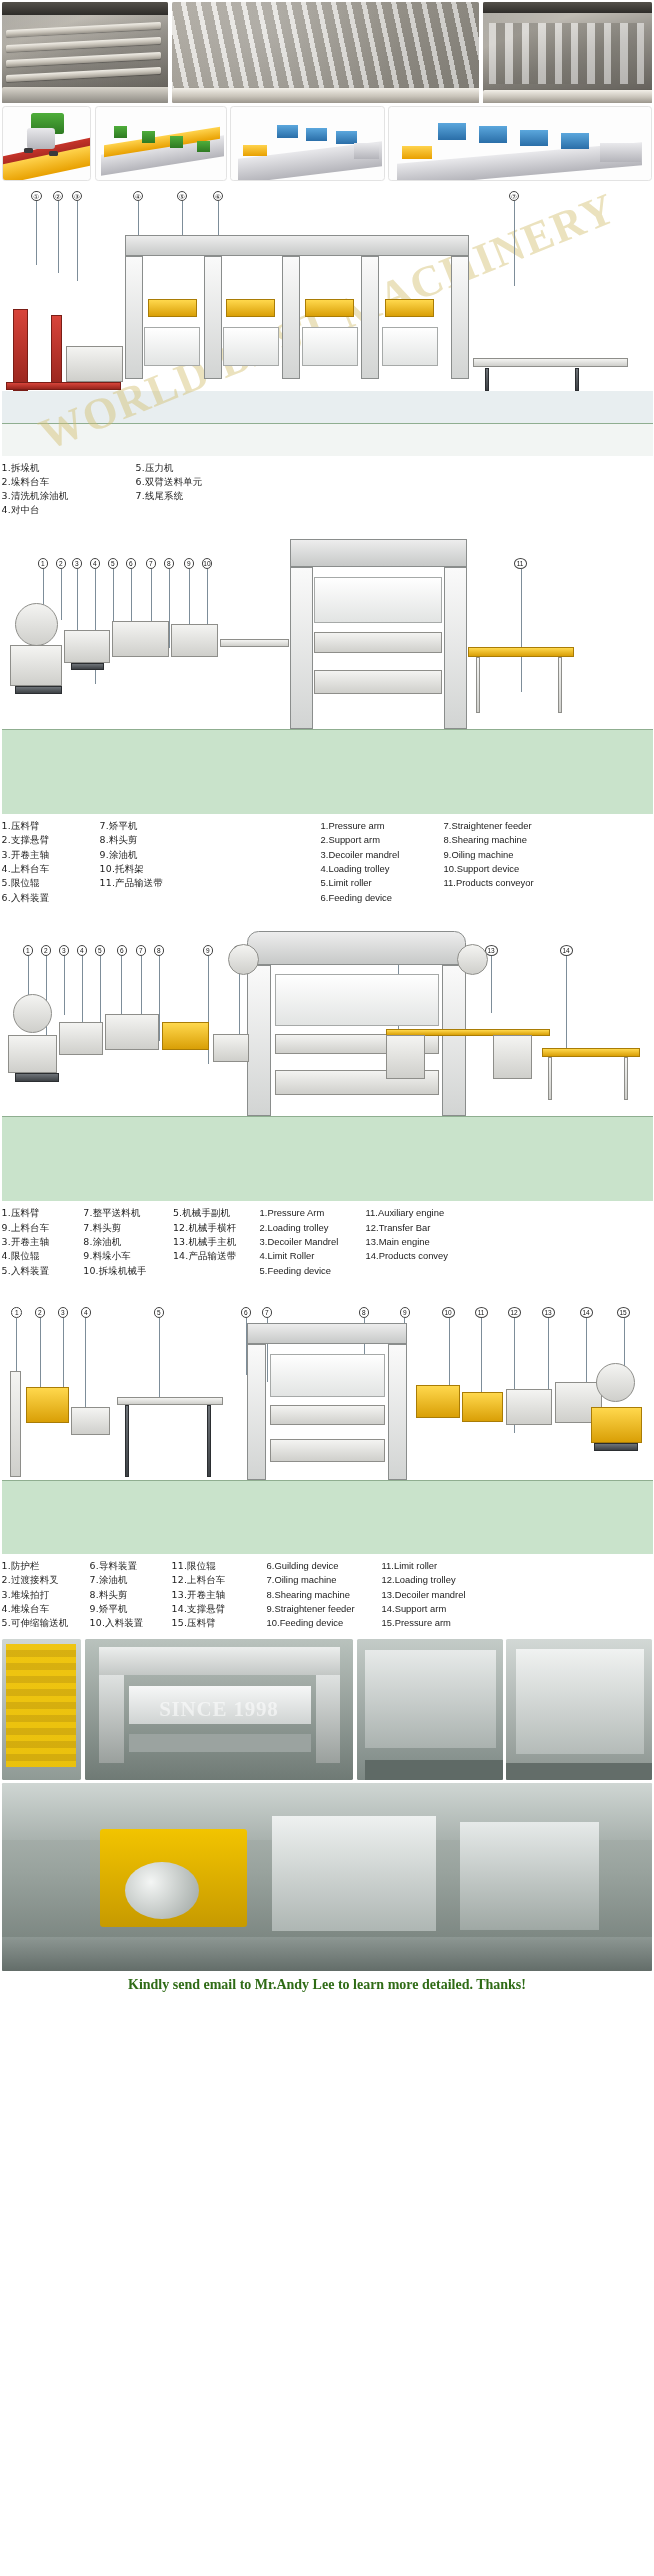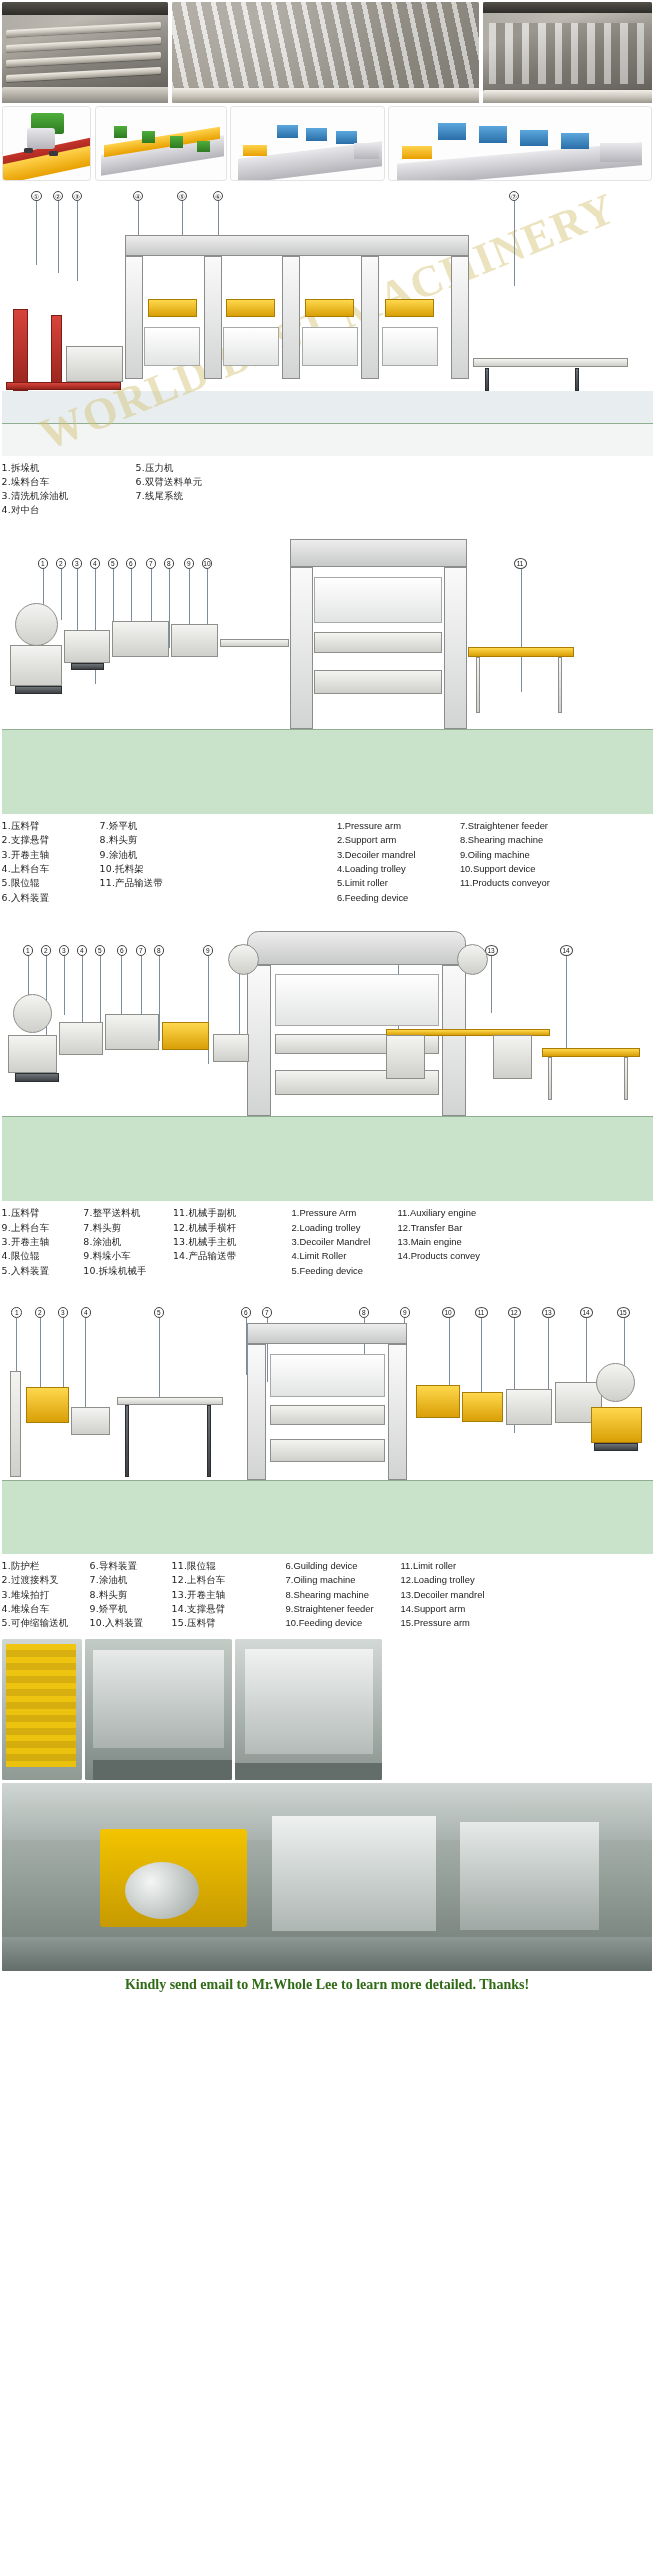--- a/index.html
+++ b/index.html
@@ -58,21 +58,21 @@
   .m-yellow { background:linear-gradient(180deg,#ffd84d,#d99f06); border:0.8px solid #a97c06; }
   .m-dark   { background:linear-gradient(180deg,#6f7479,#3d4145); border:0.8px solid #2b2e31; }
   .m-lite   { background:linear-gradient(180deg,#ffffff,#e2e4e3); border:0.8px solid #a6a9a8; }
 
   
   .press { position:absolute; }
   .press .col { position:absolute; background:linear-gradient(180deg,#fafafa,#d2d4d3); border:0.8px solid #8a8d8c; }
   .press .cap { position:absolute; background:linear-gradient(180deg,#ededed,#c7c9c8); border:0.8px solid #8a8d8c; }
 
   
-  .caps { display:flex; width:651px; margin:4.9px 1.6px 6.5px 1.6px; font-size:9.4px; color:#1b1b1b;gap:32px; }
+  .caps { display:flex; width:651px; margin:4.9px 1.6px 6.5px 1.6px; font-size:9.4px; color:#1b1b1b; }
   .caps .half { display:flex; }
   .caps .col { padding-right:11.5px; }
   .caps .col div { line-height:14.3px; white-space:nowrap; }
   .cn { font-family:"DejaVu Sans", sans-serif; font-size:9.4px; letter-spacing:0.2px; }
   .en { font-family:"Liberation Sans", sans-serif; font-size:9.4px; }
 
   
   .banner { width:654px; text-align:center; padding:3.3px 0 8.2px 0; }
   .banner .t1 { font-family:"Liberation Serif", serif; font-weight:bold; font-size:25px; color:#2f6b16; line-height:29.4px; }
   .banner .t2 { font-family:"Liberation Serif", serif; font-weight:bold; font-size:15.5px; color:#2f6b16; line-height:19.6px; }
@@ -372,21 +372,21 @@
         <div>5.入料装置</div>
       </div>
       <div class="col cn" style="width:90px">
         <div>7.整平送料机</div>
         <div>7.料头剪</div>
         <div>8.涂油机</div>
         <div>9.料垛小车</div>
         <div>10.拆垛机械手</div>
       </div>
       <div class="col cn" style="width:87px">
-        <div>11.机械手副机</div>
+        <div>5.机械手副机</div>
         <div>12.机械手横杆</div>
         <div>13.机械手主机</div>
         <div>14.产品输送带</div>
       </div>
     </div>
     <div class="half" style="width:393px">
       <div class="col en" style="width:106px">
         <div>1.Pressure Arm</div>
         <div>2.Loading trolley</div>
         <div>3.Decoiler Mandrel</div>
@@ -500,20 +500,30 @@
         <div>14.Support arm</div>
         <div>15.Pressure arm</div>
       </div>
     </div>
   </div>
 
   <div class="photo-row">
     <div class="photo" style="width:80px;height:141px;background:linear-gradient(180deg,#cfd6d3,#8f9a95)">
       <div style="position:absolute;left:4.9px;top:4.9px;width:70px;height:123px;background:repeating-linear-gradient(0deg,#f2c400 0 6.5px,#d9ad00 6.5px 13px);opacity:.92"></div>
     </div>
+    <div class="photo" style="width:270px;height:141px;background:linear-gradient(180deg,#b9c2bd,#6f7a75);position:relative">
+      <div style="position:absolute;left:14.7px;top:8.2px;width:241px;height:28px;background:linear-gradient(180deg,#eceeed,#c3c7c5)"></div>
+      <div style="position:absolute;left:14.7px;top:36px;width:24.5px;height:88px;background:linear-gradient(180deg,#dfe2e1,#9aa09d)"></div>
+      <div style="position:absolute;left:231px;top:36px;width:24.5px;height:88px;background:linear-gradient(180deg,#dfe2e1,#9aa09d)"></div>
+      <div style="position:absolute;left:44px;top:47px;width:182px;height:38px;background:linear-gradient(180deg,#f6f7f7,#cfd3d2)"></div>
+      <div style="position:absolute;left:44px;top:95px;width:182px;height:18px;background:#9ba3a0"></div>
+      <div class="wm2">
+          <span>SINCE 1998</span>
+        </div>
+    </div>
     <div class="photo" style="width:147px;height:141px;background:linear-gradient(180deg,#c3cbc7,#7d8884)">
       <div style="position:absolute;left:8.2px;top:11.5px;width:131px;height:98px;background:linear-gradient(180deg,#e7eae9,#aab2af)"></div>
       <div style="position:absolute;left:8.2px;bottom:0;width:147px;height:19.6px;background:#5f6a66"></div>
     </div>
     <div class="photo" style="width:147px;height:141px;background:linear-gradient(180deg,#d2d8d5,#8a938f)">
       <div style="position:absolute;left:9.8px;top:9.8px;width:128px;height:105px;background:linear-gradient(180deg,#f0f2f1,#b4bbb8)"></div>
       <div style="position:absolute;left:0;bottom:0;width:147px;height:16.4px;background:#636d69"></div>
     </div>
   </div>
 
@@ -522,17 +532,17 @@
       <div style="position:absolute;left:0;top:0;width:651px;height:57px;background:linear-gradient(180deg,#cfd6d3,#a9b2ae)"></div>
       <div style="position:absolute;left:98px;top:46px;width:147px;height:98px;background:linear-gradient(180deg,#f2c400,#c79a00);border-radius:3.3px"></div>
       <div style="position:absolute;left:123px;top:79px;width:74px;height:57px;border-radius:50%;background:radial-gradient(circle at 35% 35%,#f4f6f5,#9aa29e)"></div>
       <div style="position:absolute;left:270px;top:33px;width:164px;height:115px;background:linear-gradient(180deg,#eef1f0,#aeb6b3)"></div>
       <div style="position:absolute;left:458px;top:39px;width:139px;height:108px;background:linear-gradient(180deg,#e6eae9,#9fa8a4)"></div>
       <div style="position:absolute;left:0;bottom:0;width:651px;height:34px;background:linear-gradient(180deg,#8d9793,#636d69)"></div>
     </div>
   </div>
 
   <div class="banner">
-    <div class="t3">Kindly send email to Mr.Whole Lee to learn more detailed. Thanks!</div>
+    <div class="t3">Kindly send email to Mr.Andy Lee to learn more detailed. Thanks!</div>
   </div>
 
 </div>
 
 
 </body></html>

